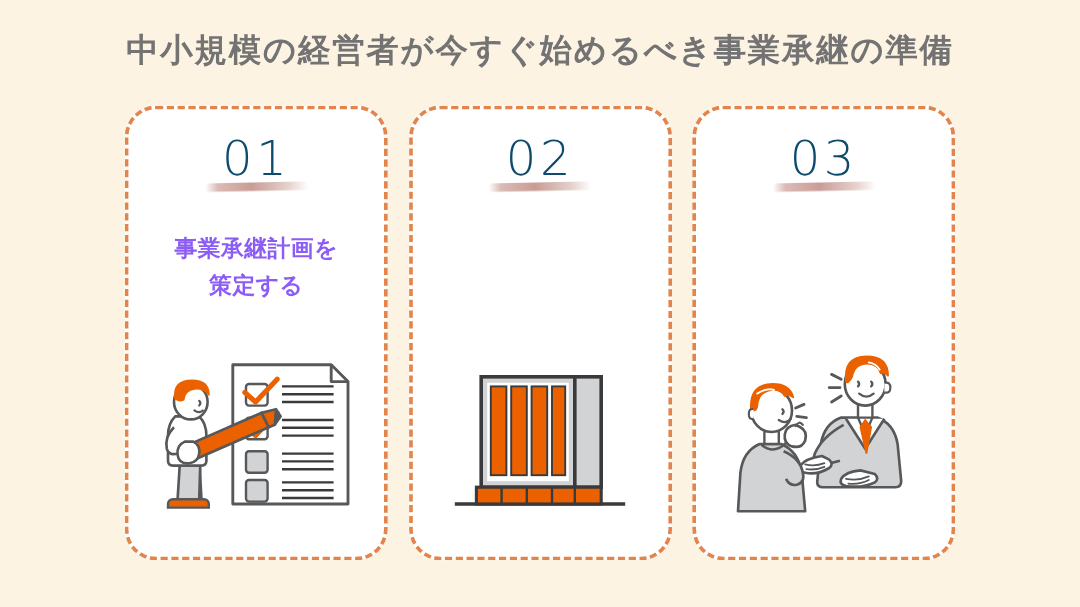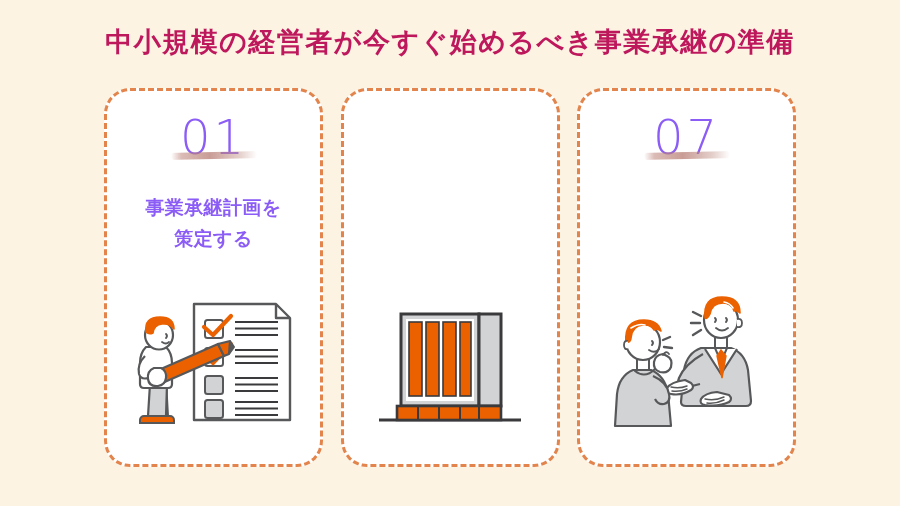--- a/index.html
+++ b/index.html
@@ -14,21 +14,21 @@
   }
 
   
   #page-title {
     position:absolute;
     top:26px;
     left:0; right:0;
     text-align:center;
     font-size:27px;
     font-weight:bold;
-    color:#be185d;
+    color:#737373;
     letter-spacing:1.5px;
     line-height:1.2;
     white-space:nowrap;
   }
 
   
   #cards {
     position:absolute;
     top:88px;
     left:104px;
@@ -54,23 +54,23 @@
   .step-number-wrap {
     position:relative;
     margin-top:22px;
     height:62px;
     display:flex;
     align-items:flex-start;
     justify-content:center;
     width:100%;
   }
   .step-number {
-    font-size:48px;
+    font-size:40px;
     font-weight:300;
-    color:#8b5cf6;
+    color:#0c4a6e;
     letter-spacing:3px;
     line-height:1;
     font-family:"DejaVu Sans", sans-serif;
   }
   .step-underline {
     position:absolute;
     bottom:16px;
     left:50%;
     transform:translateX(-50%) rotate(-1.2deg);
     width:86px;
@@ -176,20 +176,24 @@
         <path d="M92 54 L104 51 L103 64 L98 66 Z" fill="#EB6100" stroke="#57585A" stroke-width="2.2" stroke-linejoin="round"></path>
         <path d="M104 51 L108 57 L103 64" fill="#57585A" stroke="#57585A" stroke-width="2" stroke-linejoin="round"></path>
 
         <path d="M28 78 q-7 3 -6 11 q1 8 10 7 q7 -1 8 -8 q1 -7 -5 -10 z" fill="#FFFFFF" stroke="#57585A" stroke-width="2.2"></path>
       </svg>
     </div>
   </div>
 
   <div class="card">
 
+    <div class="step-number-wrap">
+      <span class="step-number">02</span>
+      <span class="step-underline"></span>
+    </div>
 
 
     <div class="illustration">
       <svg width="150" height="130" viewBox="0 0 150 130" fill="none" aria-hidden="true">
 
         <line x1="4" y1="120" x2="146" y2="120" stroke="#3A3A3C" stroke-width="3"></line>
 
         <rect x="26" y="14" width="78" height="92" fill="#D2D3D4" stroke="#3A3A3C" stroke-width="3"></rect>
 
         <rect x="31" y="19" width="68" height="82" fill="#FFFFFF" stroke="none"></rect>
@@ -206,21 +210,21 @@
         <line x1="64" y1="106" x2="64" y2="120" stroke="#3A3A3C" stroke-width="2"></line>
         <line x1="85" y1="106" x2="85" y2="120" stroke="#3A3A3C" stroke-width="2"></line>
         <line x1="104" y1="106" x2="104" y2="120" stroke="#3A3A3C" stroke-width="2"></line>
       </svg>
     </div>
   </div>
 
   <div class="card">
 
     <div class="step-number-wrap">
-      <span class="step-number">07</span>
+      <span class="step-number">03</span>
       <span class="step-underline"></span>
     </div>
 
 
     <div class="illustration">
       <svg width="180" height="142" viewBox="0 0 180 142" fill="none" aria-hidden="true">
 
         <path d="M104 60 q-14 5 -17 22 l-3 32 q0 4 5 4 h60 q5 0 5 -5 l-3 -31 q-3 -17 -17 -22 z" fill="#D2D3D4" stroke="#57585A" stroke-width="2.2" stroke-linejoin="round"></path>
 
         <path d="M108 61 L124 86 L140 61" fill="#FFFFFF" stroke="#57585A" stroke-width="2.2" stroke-linejoin="round"></path>

